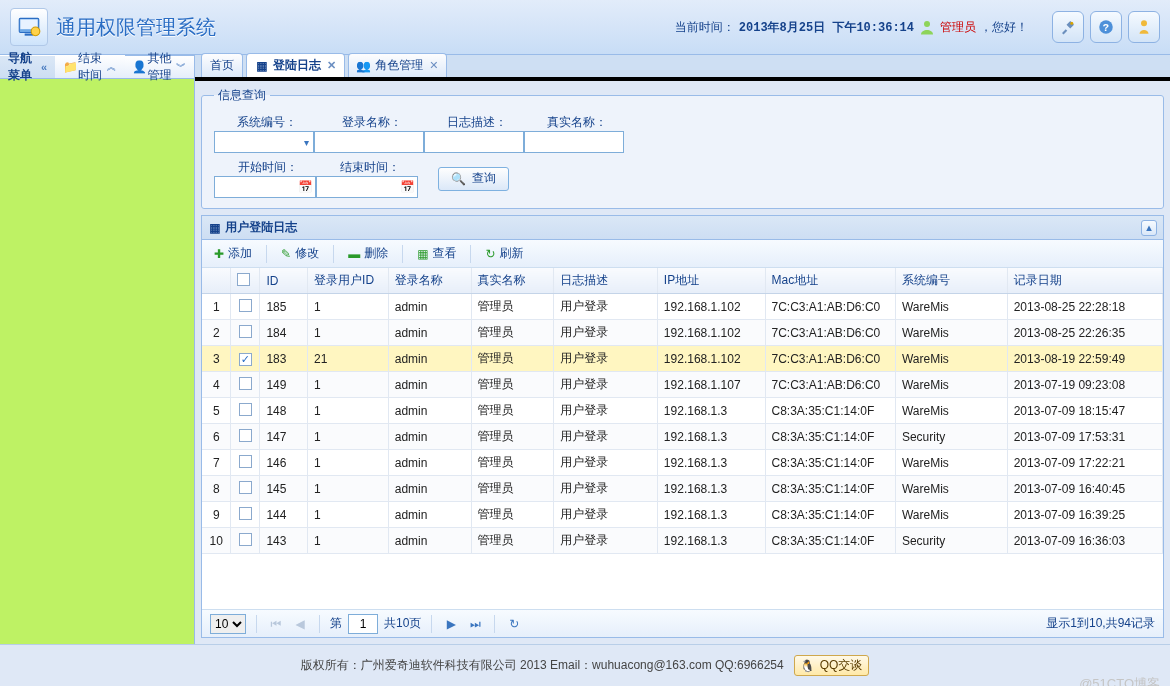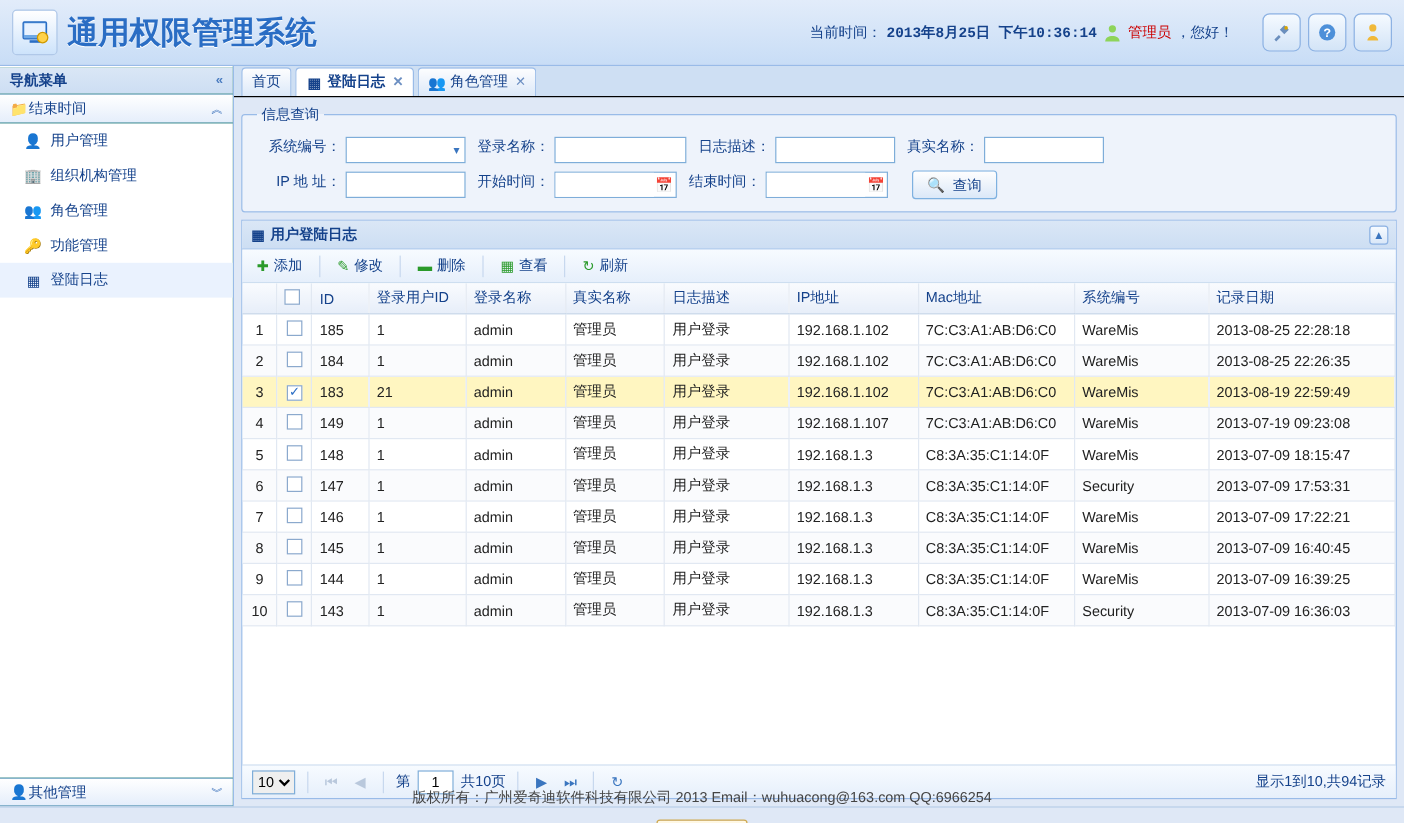--- a/index.html
+++ b/index.html
@@ -3,59 +3,59 @@
 <meta charset="utf-8">
 <style>
 * { box-sizing: border-box; margin: 0; padding: 0; }
 body { font-family: Arial, "Microsoft YaHei", sans-serif; font-size: 12px; background: #dfe8f6; color: #15428b; width: 1170px; height: 686px; overflow: hidden; }
 .app { display: flex; flex-direction: column; height: 100%; }
 
 
 .header { height: 55px; background: linear-gradient(#e2ecfa, #c8ddf6); display: flex; align-items: center; padding: 0 10px; border-bottom: 1px solid #99bbe8; }
 .logo { width: 38px; height: 38px; background: linear-gradient(#fff,#cde3fb); border: 1px solid #b0c8e8; border-radius: 4px; margin-right: 8px; display: flex; align-items: center; justify-content: center; position: relative; }
 .logo svg { width: 26px; height: 26px; }
-.app-title { font-size: 26px; font-weight: bold; color: #2a6dc4; text-shadow: 0 1px 0 #fff; flex: 1; }
+.app-title { font-size: 20px; font-weight: normal; color: #2a6dc4; text-shadow: 0 1px 0 #fff; flex: 1; }
 .header-right { display: flex; align-items: center; gap: 4px; font-size: 12px; color: #15428b; font-family: Liberation Mono, monospace; }
 .header-right .cur-time { font-weight: bold; color: #15428b; }
 .user-name { color: #c00; }
 .header-icons { display: flex; gap: 6px; margin-left: 20px; }
 .hbtn { width: 32px; height: 32px; border: 1px solid #8db2e3; border-radius: 6px; background: linear-gradient(#f5faff,#d3e4f7); display: flex; align-items: center; justify-content: center; cursor: pointer; }
 .user-ico { width:18px; height:18px; }
 
 
 .body { flex: 1; display: flex; min-height: 0; }
 
 
-.sidebar { width: 195px; background: #15803d; border-right: 1px solid #99bbe8; display: flex; flex-direction: column; }
+.sidebar { width: 195px; background: #bef264; border-right: 1px solid #99bbe8; display: flex; flex-direction: row; }
 .panel-hd { height: 24px; background: linear-gradient(#dae7f6,#cddef3); border-top: 1px solid #fff; border-bottom: 1px solid #99bbe8; display: flex; align-items: center; padding: 0 8px; font-weight: bold; color: #15428b; }
 .panel-hd .collapse-ico { margin-left: auto; color: #4a7cc0; font-size: 11px; }
 .acc-hd { height: 24px; background: linear-gradient(#fff,#e5eefb); border-bottom: 1px solid #99bbe8; display: flex; align-items: center; padding: 0 8px; color: #15428b; cursor: pointer; }
 .acc-hd .chev { margin-left: auto; color: #4a7cc0; font-size: 10px; }
 .acc-body { flex: 1; background: #fff; overflow: auto; }
 .nav-item { display: flex; align-items: center; gap: 6px; padding: 6px 20px; color: #15428b; cursor: pointer; }
 .nav-item.active { background: #eaf2fe; }
 .nav-ico { width: 16px; height: 16px; display: inline-flex; align-items: center; justify-content: center; }
 .acc-bottom { border-top: 1px solid #99bbe8; }
 
 
 .main { flex: 1; display: flex; flex-direction: column; background: #dfe8f6; min-width: 0; }
-.tabs { height: 26px; display: flex; align-items: flex-end; padding-left: 6px; border-bottom: 1px solid #000000; background: #cedff3; }
+.tabs { height: 26px; display: flex; align-items: flex-end; padding-left: 6px; border-bottom: 4px solid #000000; background: #cedff3; }
 .tab { height: 24px; padding: 0 8px; background: linear-gradient(#fdfdfe,#dce9f9); border: 1px solid #99bbe8; border-bottom: none; border-radius: 4px 4px 0 0; display: flex; align-items: center; gap: 4px; margin-right: 3px; cursor: pointer; color: #15428b; }
 .tab.active { background: #fff; font-weight: bold; }
 .tab .close { color: #6c8fc2; font-size: 11px; margin-left: 2px; }
 .tab-ico { width: 14px; height: 14px; display: inline-flex; align-items: center; justify-content: center; }
 
 .content { flex: 1; padding: 6px; display: flex; flex-direction: column; min-height: 0; }
 
 
 .fs { border: 1px solid #99bbe8; border-radius: 3px; background: #eef3fb; padding: 8px 12px 10px; }
 .fs legend { color: #15428b; padding: 0 4px; font-size: 12px; }
 .form-row { display: flex; align-items: center; gap: 0; margin-top: 6px; }
 .form-row:first-of-type { margin-top: 2px; }
-.fld { display: flex; align-items: flex-start; }
+.fld { display: flex; align-items: center; flex-direction: column; }
 .fld label { width: 74px; text-align: right; color: #15428b; padding-right: 4px; white-space: nowrap; }
 .fld input, .fld .combo { height: 22px; border: 1px solid #7eadd9; background: #fff; padding: 0 4px; font-size: 12px; }
 .combo { display: flex; align-items: center; }
 .combo .arrow { margin-left: auto; color: #3a75bf; font-size: 10px; padding-left: 4px; }
 .date-field { display: flex; align-items: center; border: 1px solid #7eadd9; background: #fff; height: 22px; }
 .date-field input { border: none; height: 20px; }
 .cal-ico { width: 18px; height: 18px; display: flex; align-items: center; justify-content: center; color: #c55; }
 .btn { height: 24px; padding: 0 12px; border: 1px solid #7eb1e0; border-radius: 3px; background: linear-gradient(#fefefe,#dbe8f8); display: inline-flex; align-items: center; gap: 6px; cursor: pointer; color: #15428b; }
 
 
@@ -80,21 +80,21 @@
 
 .pager { height: 28px; border-top: 1px solid #cddef0; background: linear-gradient(#f7fbff,#e6effb); display: flex; align-items: center; padding: 0 8px; gap: 6px; color: #15428b; }
 .pager select { height: 20px; border: 1px solid #7eadd9; font-size: 12px; }
 .pbtn { width: 18px; height: 18px; display: inline-flex; align-items: center; justify-content: center; color: #3a75bf; cursor: pointer; }
 .pbtn.dis { color: #b9c8dc; cursor: default; }
 .pinput { width: 30px; height: 20px; border: 1px solid #7eadd9; text-align: center; font-size: 12px; }
 .psep { width: 1px; height: 18px; background: #c7d8ee; margin: 0 4px; }
 .pager .info { margin-left: auto; }
 
 
-.footer { height: 14px; background: #dfe8f6; border-top: 1px solid #b8cee8; display: flex; align-items: center; justify-content: center; color: #444; gap: 10px; position: relative; flex-direction: column; }
+.footer { height: 42px; background: #dfe8f6; border-top: 1px solid #b8cee8; display: flex; align-items: center; justify-content: center; color: #444; gap: 10px; position: relative; }
 .qq { display: inline-flex; align-items: center; gap: 4px; border: 1px solid #cfa84d; background: linear-gradient(#fff9e8,#ffe9a8); padding: 1px 6px; border-radius: 3px; color: #5a3c00; cursor: pointer; }
 .watermark { position: absolute; right: 10px; top: 6px; color: #c5c5c5; font-size: 13px; margin-top: 24px; }
 
 .col-num{width:28px;text-align:center;} .col-chk{width:28px;text-align:center;} .col-id{width:46px;} .col-uid{width:78px;} .col-lname{width:80px;} .col-rname{width:80px;} .col-desc{width:100px;} .col-ip{width:104px;} .col-mac{width:126px;} .col-sys{width:108px;} .col-date{width:150px;}
 </style>
 </head>
 <body>
 
 <div class="app">
 
@@ -215,24 +215,20 @@
             <div class="fld">
                 <label>日志描述：</label>
                 <input style="width: 100px;">
               </div>
             <div class="fld">
                 <label>真实名称：</label>
                 <input style="width: 100px;">
               </div>
           </div>
           <div class="form-row">
-            <div class="fld">
-                <label>IP 地 址：</label>
-                <input style="width: 100px;">
-              </div>
             <div class="fld">
                 <label>开始时间：</label>
                 <div class="date-field">
                   <input style="width: 82px;">
                   <span class="cal-ico">📅</span>
                 </div>
               </div>
             <div class="fld">
                 <label>结束时间：</label>
                 <div class="date-field">

